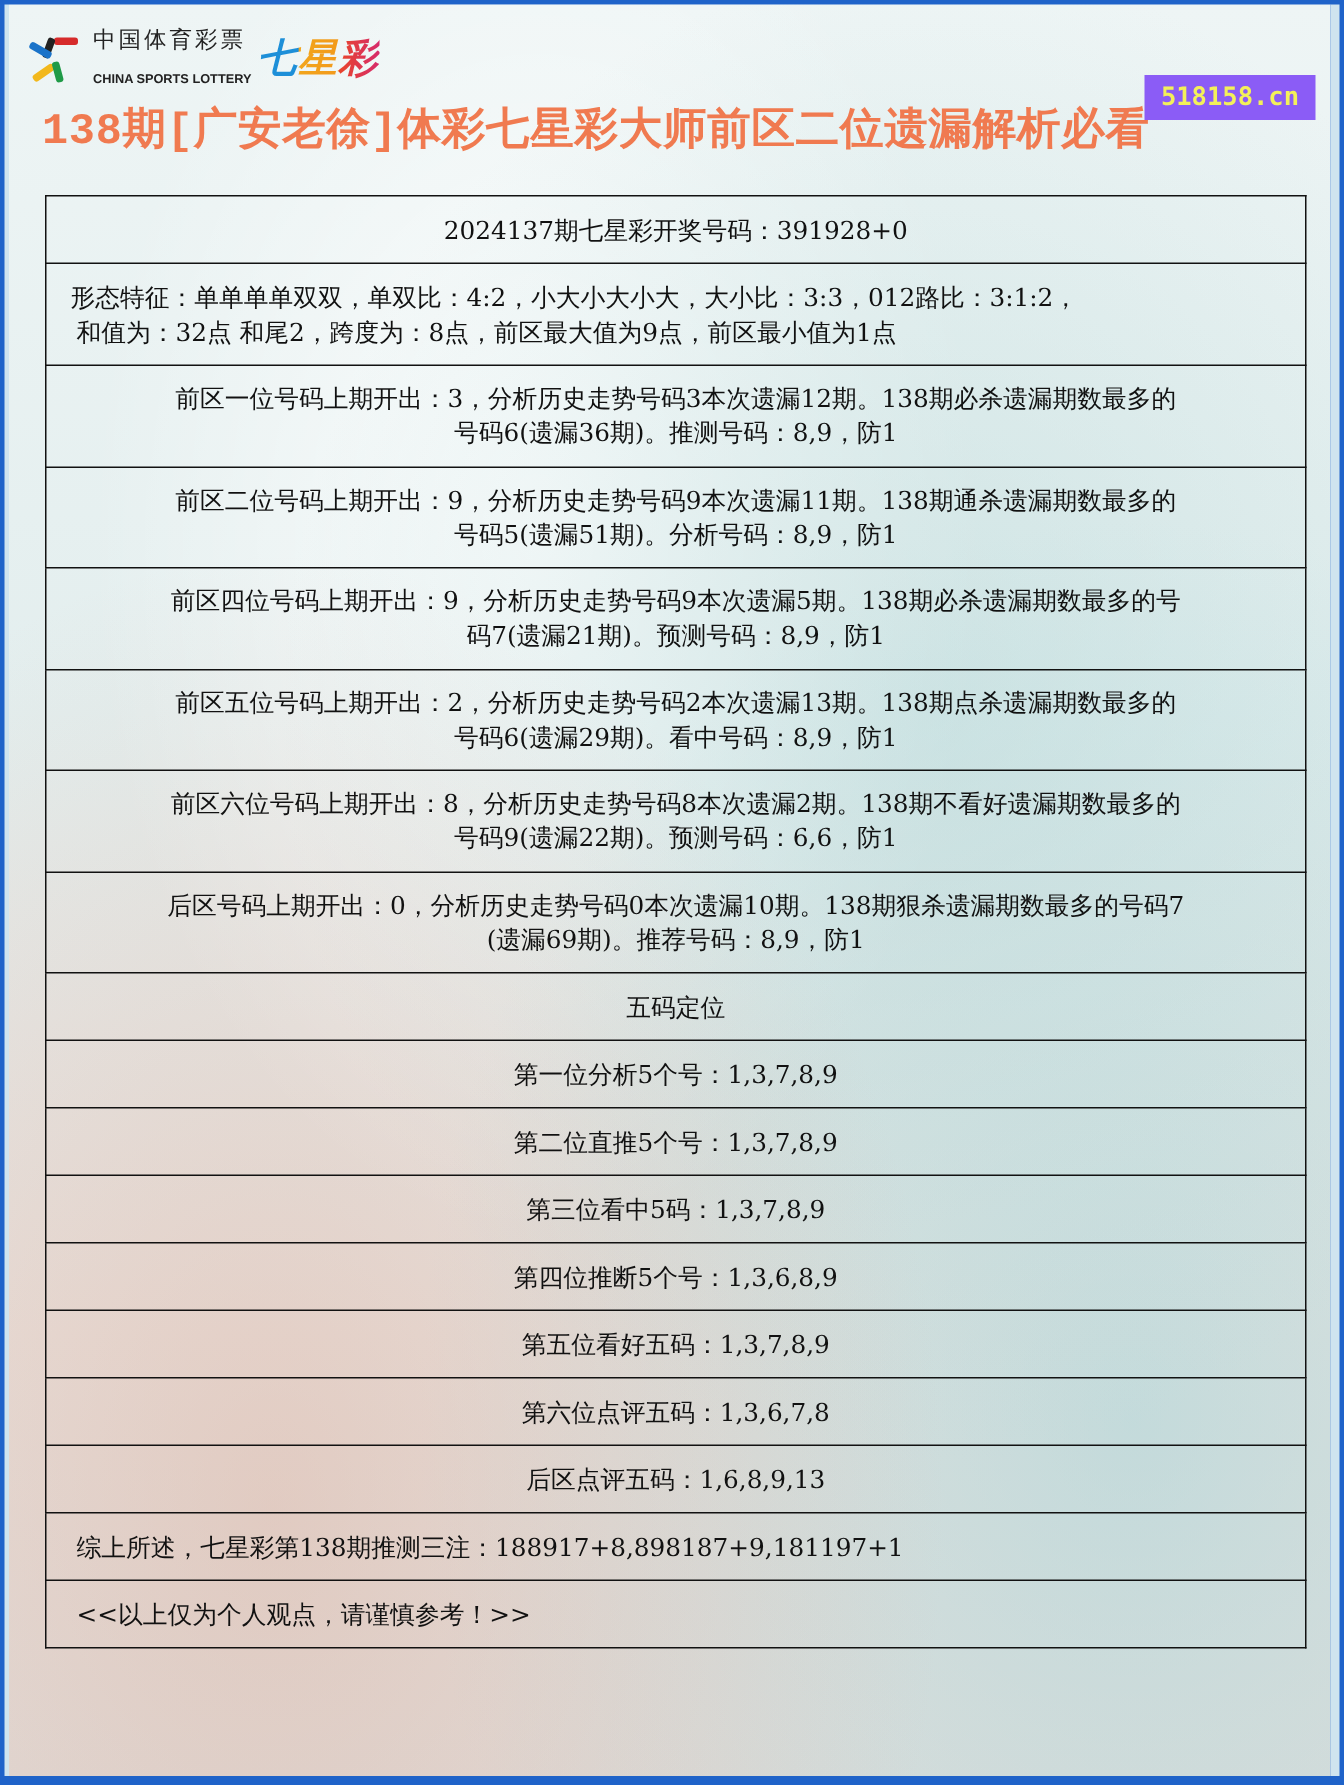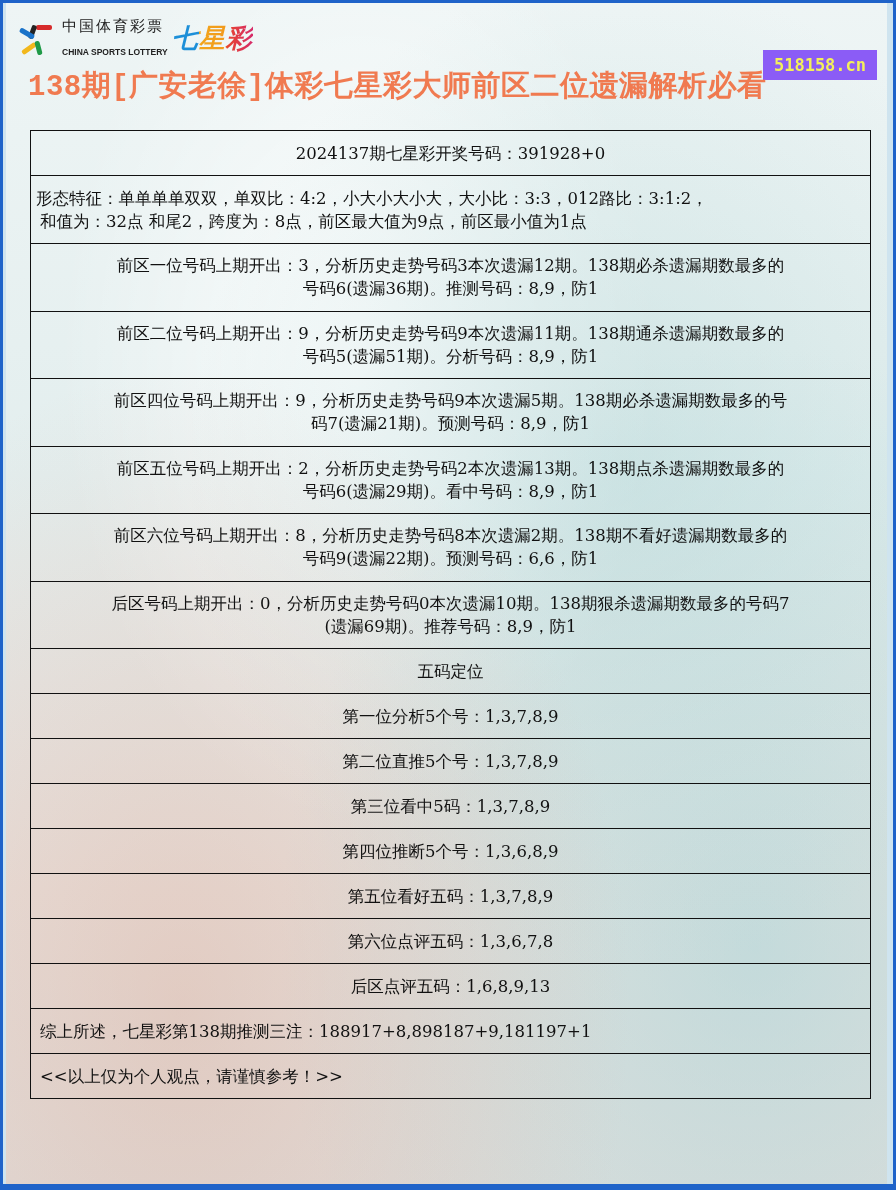--- a/index.html
+++ b/index.html
@@ -53,21 +53,21 @@
     font-family: Liberation Mono, monospace;
     font-size: 29px; color: #f07a50; white-space: nowrap; letter-spacing: 0.5px;
   }
   .content {
     position: absolute; left: 30px; top: 130px; width: 841px;
     border-collapse: collapse;
   }
   .content td {
     border: 1.5px solid #111;
     font-size: 16.5px; color: #111; line-height: 23px;
-    padding: 0 9px;
+    padding: 0 20px;
     font-family: "DejaVu Serif", "Liberation Serif", serif;
   }
   .row-center td { text-align: center; height: 45px; }
   .row-block td { text-align: center; height: 67.5px; vertical-align: middle; }
   .row-feature td { height: 68px; }
   .row-footer td { height: 45px; }
 </style>
 </head>
 <body>
 

